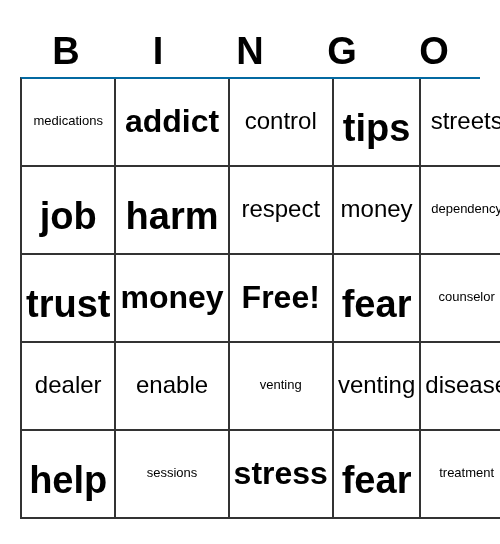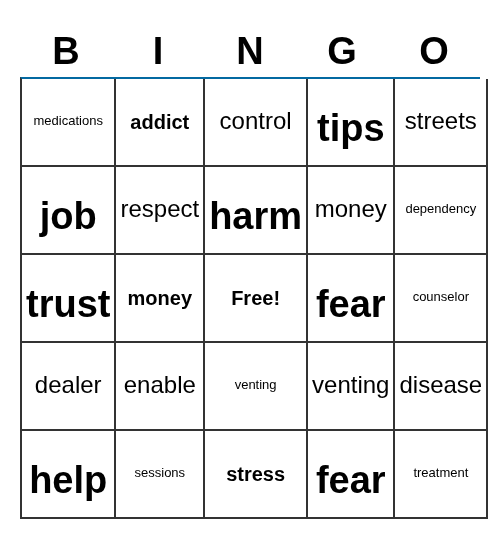--- a/index.html
+++ b/index.html
@@ -61,21 +61,21 @@
 
     .size-small {
       font-size: 13px;
     }
 
     .size-medium {
       font-size: 24px;
     }
 
     .size-large {
-      font-size: 20px;
+      font-size: 32px;
       font-weight: bold;
     }
 
     .size-xlarge {
       font-size: 38px;
       font-weight: bold;
       margin-top: 14px;
     }
   </style>
 </head>
@@ -102,24 +102,24 @@
       <div class="bingo-cell">
         <span class="cell-text size-xlarge">tips</span>
       </div>
       <div class="bingo-cell">
         <span class="cell-text size-medium">streets</span>
       </div>
       <div class="bingo-cell">
         <span class="cell-text size-xlarge">job</span>
       </div>
       <div class="bingo-cell">
-        <span class="cell-text size-medium">respect</span>
+        <span class="cell-text size-xlarge">harm</span>
       </div>
       <div class="bingo-cell">
-        <span class="cell-text size-xlarge">harm</span>
+        <span class="cell-text size-medium">respect</span>
       </div>
       <div class="bingo-cell">
         <span class="cell-text size-medium">money</span>
       </div>
       <div class="bingo-cell">
         <span class="cell-text size-small">dependency</span>
       </div>
       <div class="bingo-cell">
         <span class="cell-text size-xlarge">trust</span>
       </div>

